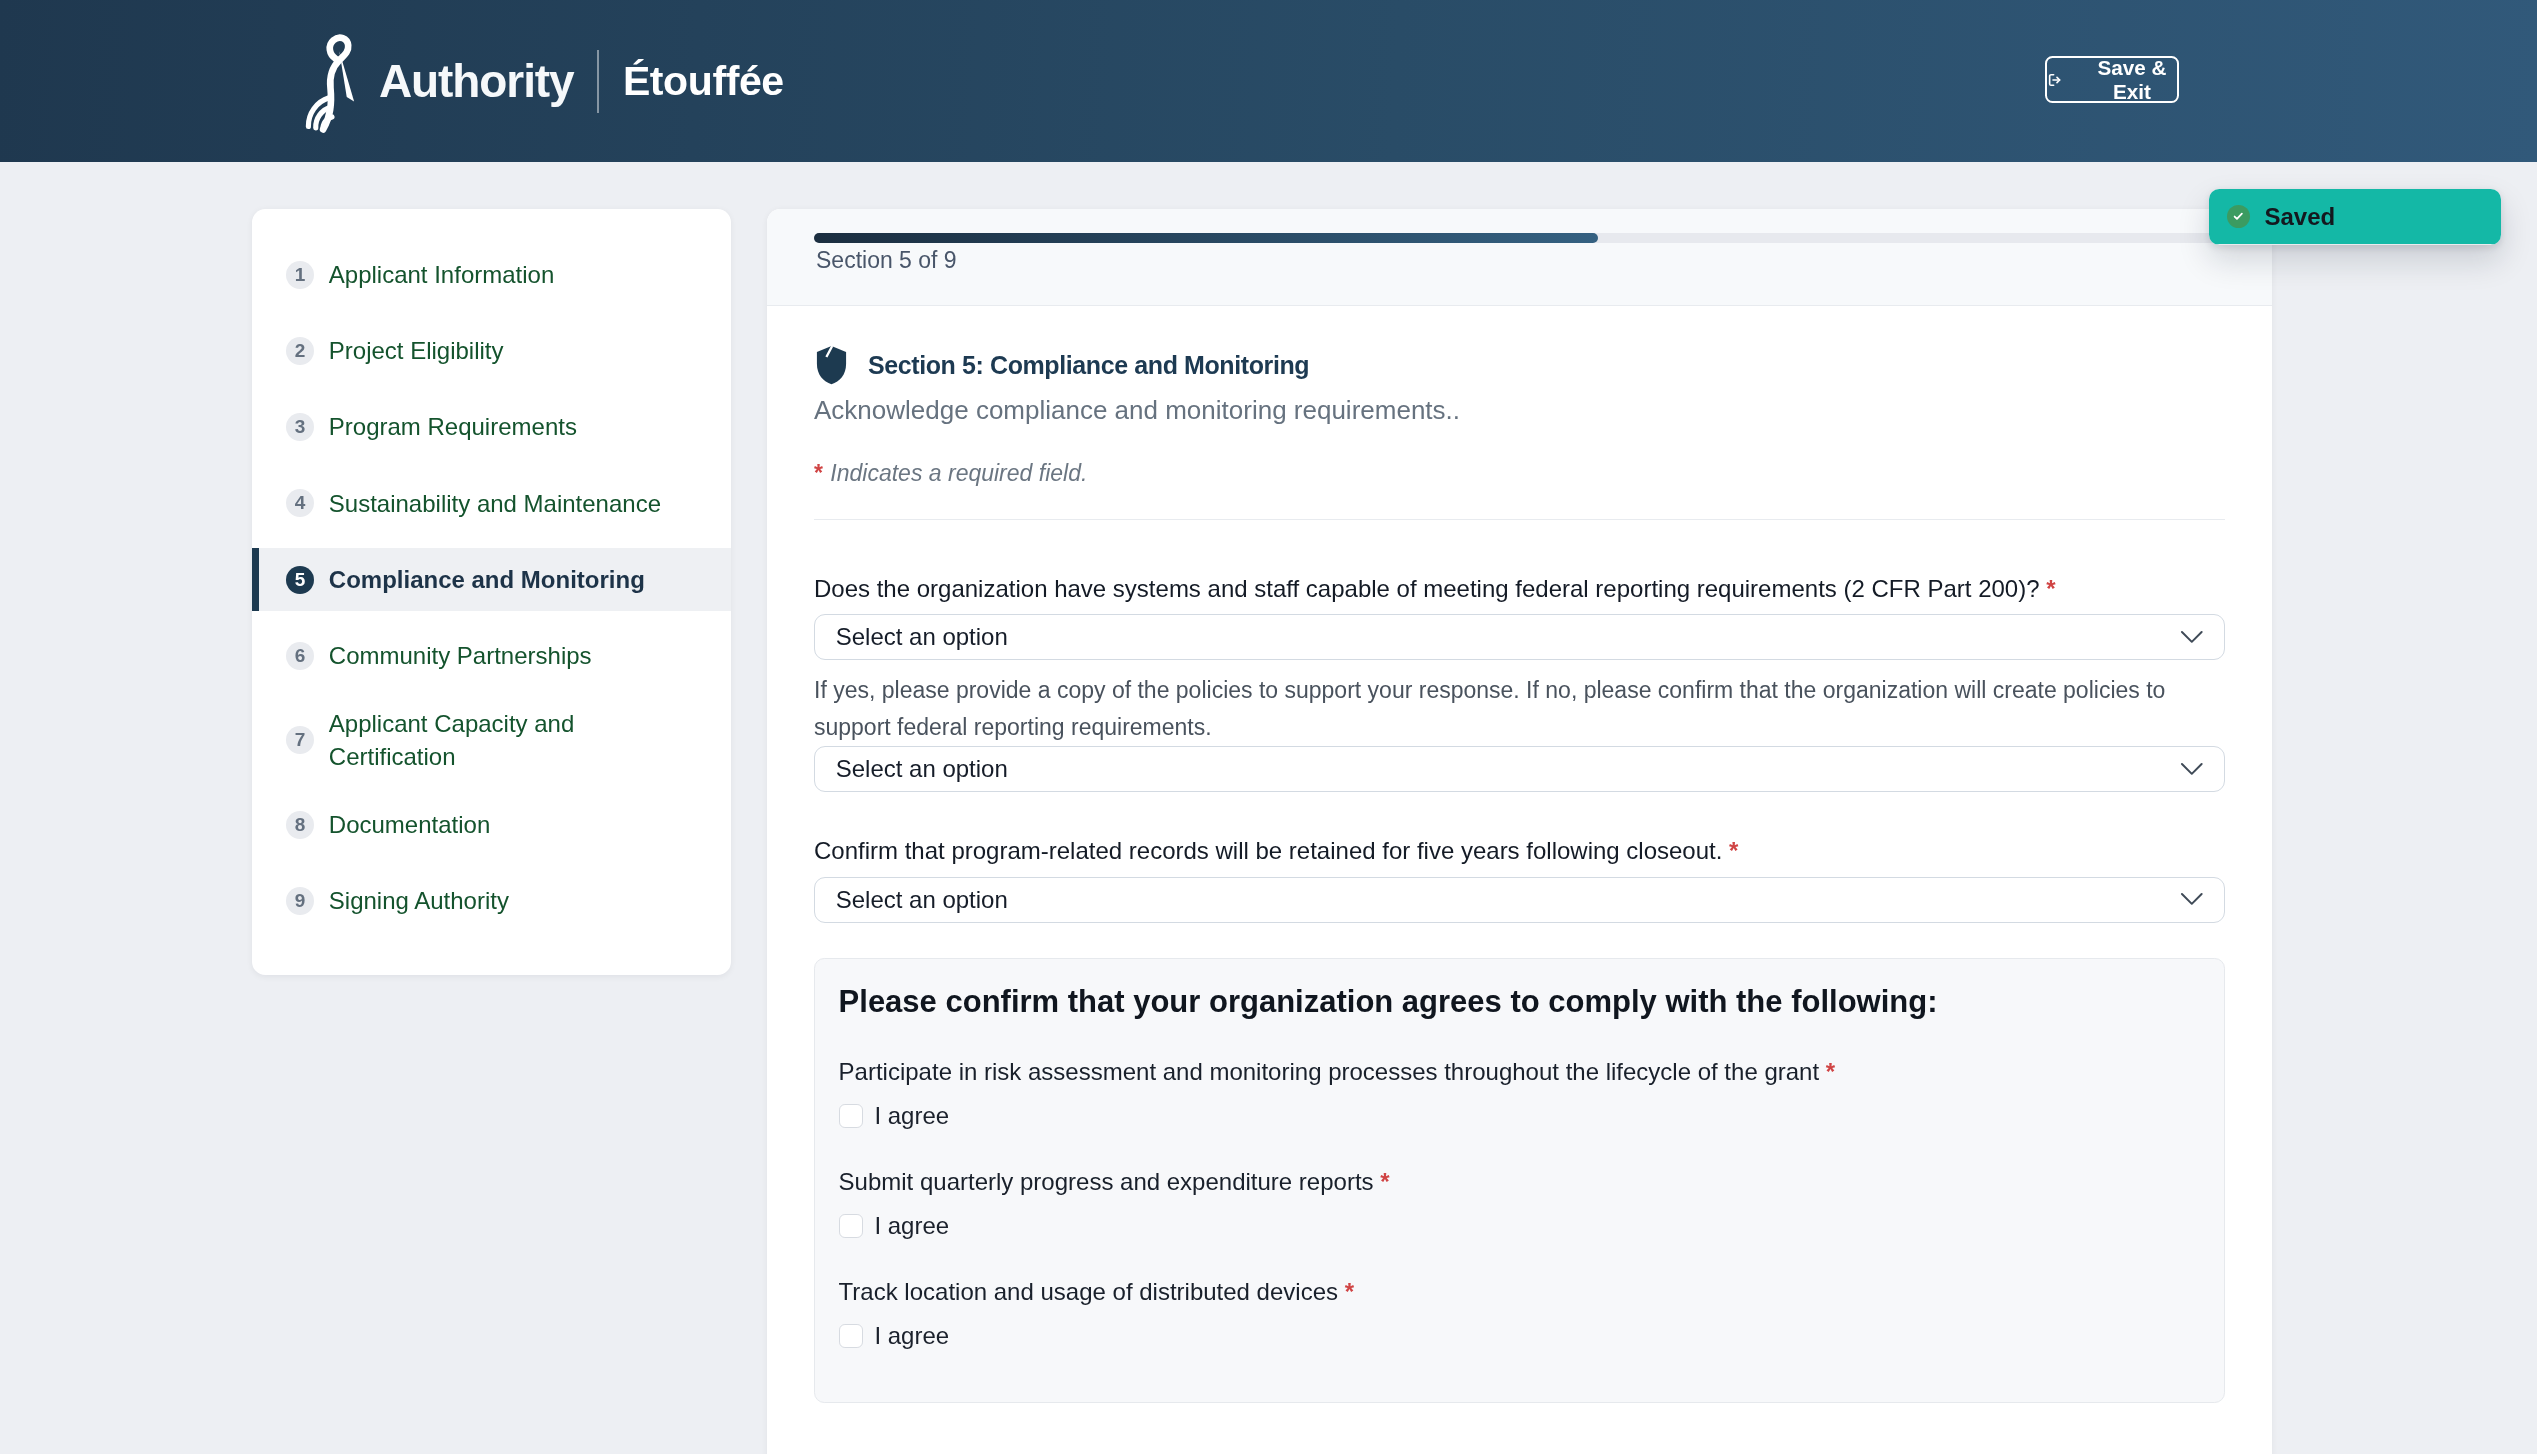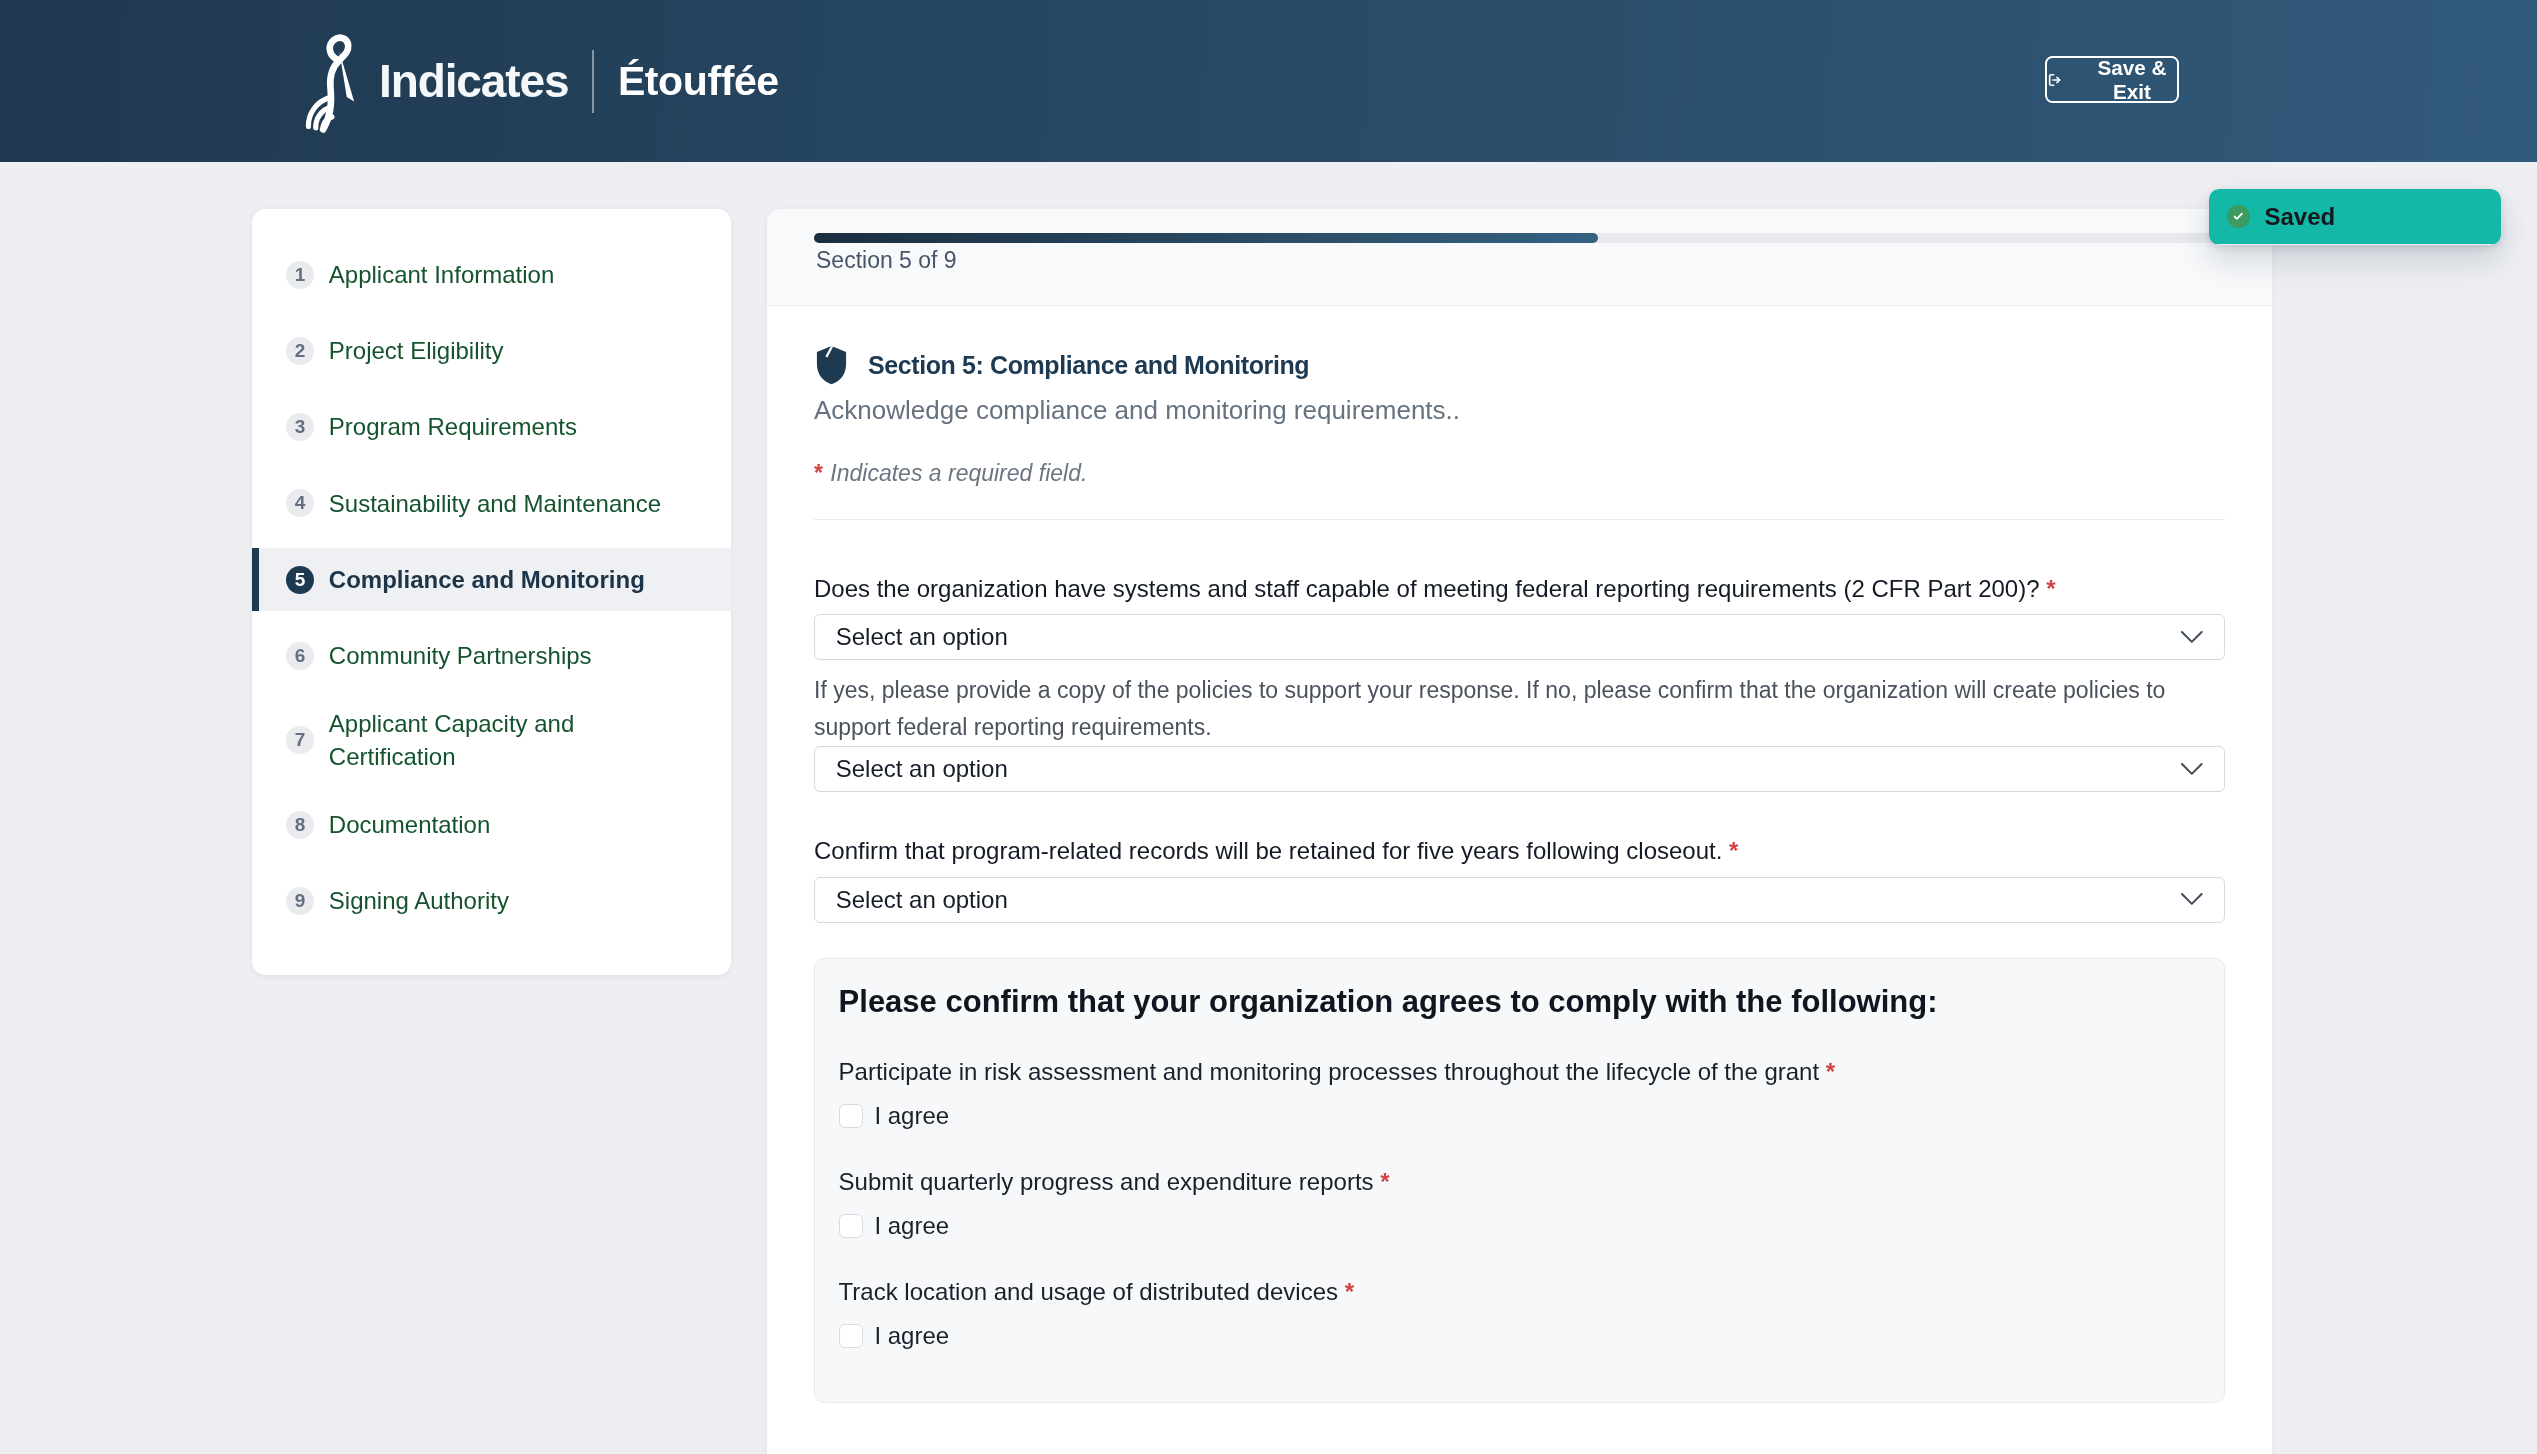--- a/index.html
+++ b/index.html
@@ -97,21 +97,21 @@
   .section-title { font-size:25px; font-weight:800; color:#1d3a52; letter-spacing:-0.4px; }
   .section-subtitle { margin-top:8.9px; font-size:26px; color:#66727f; }
   .required-note { margin-top:34px; font-size:23px; font-style:italic; color:#6b7682; }
   .required-note .req { margin-right:7.4px; }
   .req { color:#d04444; font-style:normal; font-weight:700; }
   .head-divider { margin-top:32px; border-bottom:1.5px solid #e8ebef; }
 
   .form { padding:53px 47px 59px; }
   .q-label { font-size:24px; color:#141b26; line-height:1.3; margin-bottom:10.3px; }
   .select-box {
-    height:46px; border:1.5px solid #d3dae2; border-radius:6px; background:#ffffff;
+    height:46px; border:1.5px solid #d3dae2; border-radius:11px; background:#ffffff;
     display:flex; align-items:center; justify-content:space-between;
     padding:0 20.7px; cursor:pointer;
   }
   .select-text { font-size:24px; color:#161d29; }
   .select-box svg { width:23.6px; height:14.8px; flex-shrink:0; }
   .helper { margin-top:11.8px; font-size:23px; color:#49525d; line-height:37px; max-width:1387px; }
   .mt-q2 { margin-top:28px; }
   .mt-q3 { margin-top:43px; }
 
   .groupbox {
@@ -133,21 +133,21 @@
 
 <div class="app-header">
   <div class="brand">
     <svg class="brand-icon" viewBox="0 0 80 142" fill="none">
       <path d="M10 132 A 40 40 0 0 1 38 93" stroke="#fff" stroke-width="7" stroke-linecap="round"></path>
       <path d="M20 134 A 28 28 0 0 1 40 106" stroke="#fff" stroke-width="7" stroke-linecap="round"></path>
       <path d="M30 136 A 16 16 0 0 1 42 119" stroke="#fff" stroke-width="7" stroke-linecap="round"></path>
       <path d="M47 40 C 38 34 36 22 44 15 C 52 8 63 12 64 22 C 65 31 58 36 52 42 C 44 50 38 62 40 80 C 42 102 40 118 30 136" stroke="#fff" stroke-width="9" stroke-linecap="round" fill="none"></path>
       <path d="M52 30 L 72 98 L 62 92 Z" fill="#fff"></path>
     </svg>
-    <span class="brand-name">Indicates</span>
+    <span class="brand-name">Authority</span>
     <span class="brand-divider"></span>
     <span class="app-name">Étouffée</span>
   </div>
   <button class="save-exit">
     <svg viewBox="0 0 24 24" fill="none" stroke="#fff" stroke-width="2.4" stroke-linecap="round" stroke-linejoin="round">
       <path d="M10 4 H6 a2 2 0 0 0 -2 2 v12 a2 2 0 0 0 2 2 h4"></path>
       <path d="M15 8 l4 4 -4 4"></path>
       <path d="M19 12 H9"></path>
     </svg>
     <span>Save &amp; Exit</span>

